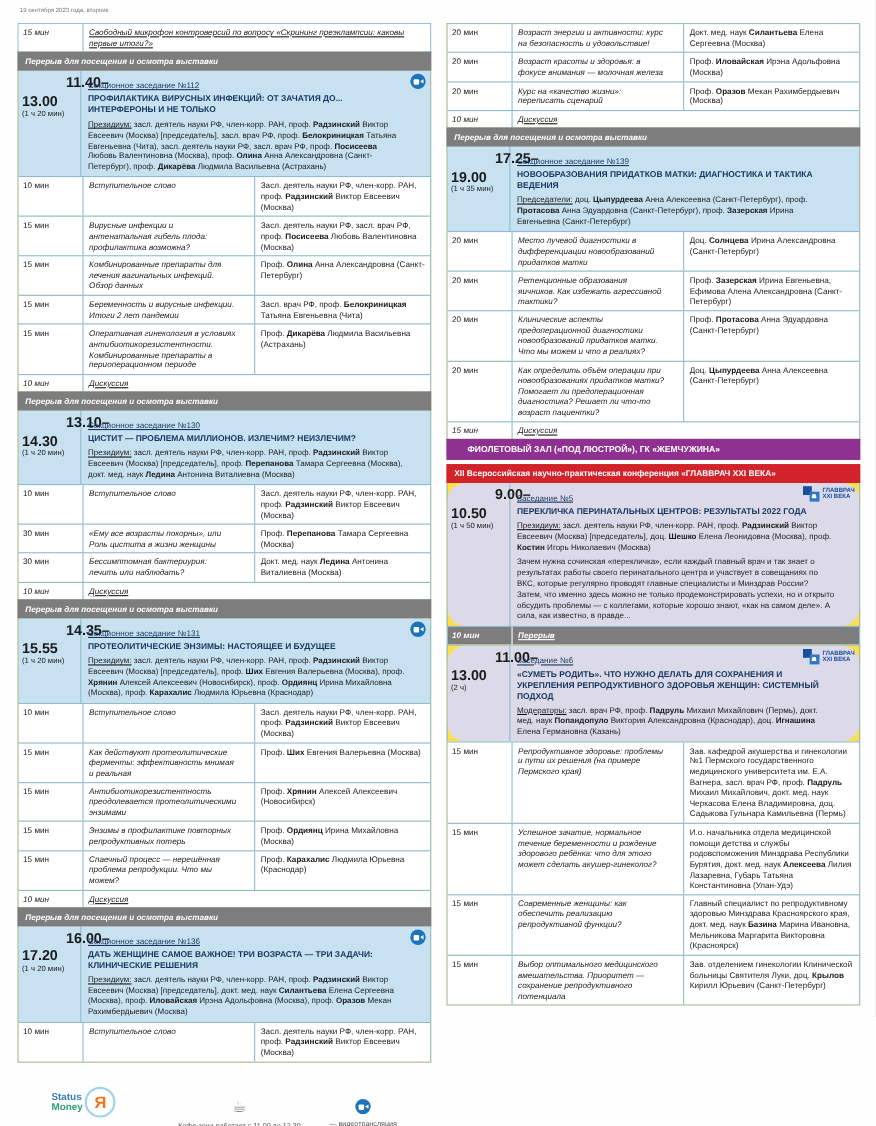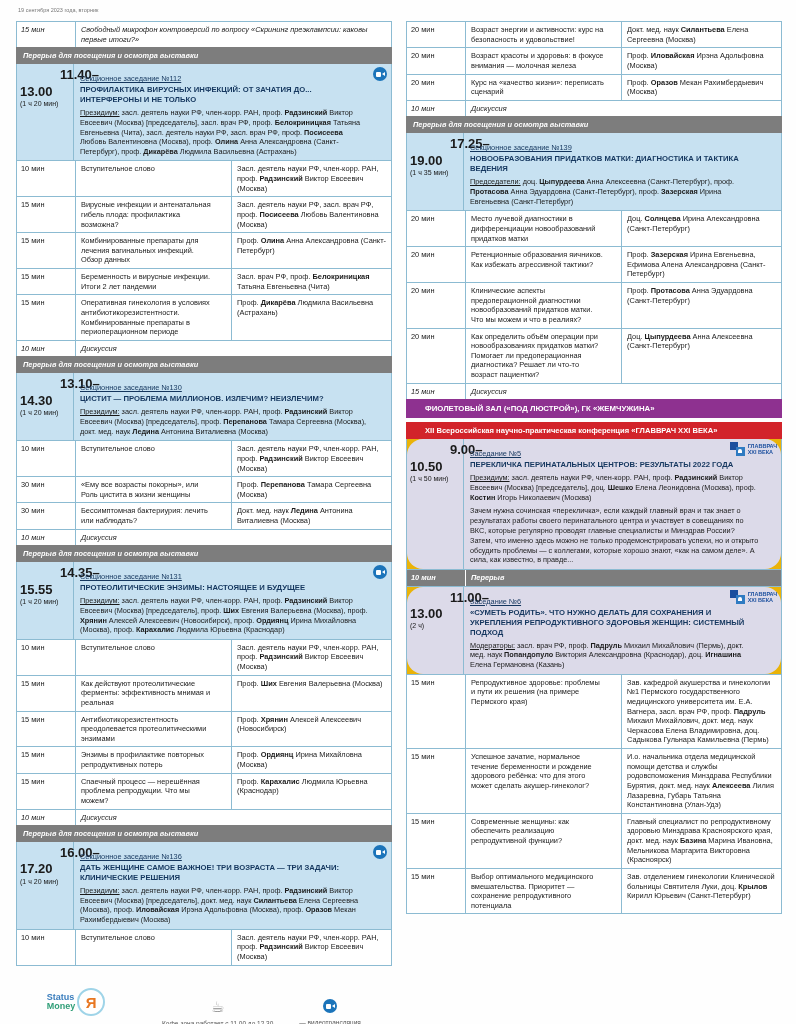--- a/index.html
+++ b/index.html
@@ -3,28 +3,28 @@
 <meta charset="utf-8">
 <style>
   html,body{margin:0;padding:0;background:#e9e9e9;}
   .page{position:relative;width:796px;height:1024px;background:#fefefe;margin:0 auto;overflow:hidden;
         font-family:"Liberation Sans","DejaVu Sans",sans-serif;color:#1a1a1a;}
   .date-header{position:absolute;top:7px;left:18px;font-size:5.5px;color:#777;}
   .cols{position:absolute;top:22px;left:16px;display:flex;gap:14px;}
   .col{width:376px;}
 
   
-  .sec{border:1px solid var(--bd);margin-top:-1px;background:#eab308;}
+  .sec{border:1px solid var(--bd);margin-top:-1px;background:#fde047;}
   .sec > :first-child{border-top:none;}
   .row{display:flex;border-top:1px solid var(--bd);background:#fff;}
   .cell{padding:3px 4px;font-size:7.4px;line-height:1.3;}
   .c-time{width:50px;flex-shrink:0;border-right:1px solid var(--bd);}
-  .c-topic{flex:1;border-right:1px solid var(--bd);padding-left:5px;padding-right:16px;}
+  .c-topic{flex:1;border-right:1px solid var(--bd);padding-left:5px;padding-right:16px;font-style:italic;}
   .c-speaker{width:150px;flex-shrink:0;padding-left:5px;padding-right:4px;}
-  .c-rest{flex:1;padding-left:5px;}
+  .c-rest{flex:1;padding-left:5px;text-decoration:underline;}
   .disc .cell{font-style:italic;}
   .simple .cell{font-style:italic;}
 
   
   .sess-head{display:flex;}
   .theme-blue .sess-head{background:var(--blue);}
   .theme-lavender .sess-head{background:var(--lav);border-radius:16px;}
   .sh-time{width:50px;flex-shrink:0;border-right:1px solid var(--bd);padding:3px 3px;font-size:7.4px;line-height:1.25;}
   .sh-time b{font-size:13px;margin-left:40px;}
   .sh-time .dur{font-size:7px;}
@@ -34,21 +34,21 @@
   .chairs{font-size:7.3px;line-height:1.32;}
   .chlabel{text-decoration:underline;}
   .desc{font-size:7.3px;line-height:1.35;margin-top:4px;color:#222;}
 
   
   .break{margin-top:-1px;background:var(--gray);border:1px solid var(--gray);color:#fff;
          font-size:7.4px;font-weight:bold;font-style:italic;padding:3px 6px;position:relative;z-index:1;}
   .hall-bar{margin-top:-1px;background:var(--purple);border:1px solid var(--purple);color:#fff;
          font-size:7.8px;font-weight:bold;padding:4px 18px;position:relative;z-index:1;margin-bottom:4px;}
   .conf-bar{background:var(--red);border:1px solid var(--red);color:#fff;
-         font-size:7.6px;font-weight:bold;padding:3px 18px;position:relative;z-index:1;}
+         font-size:7.6px;font-weight:bold;padding:3px 6px;position:relative;z-index:1;}
   .gray-row{background:var(--gray);}
   .gray-row .cell{color:#fff;font-weight:bold;font-style:italic;border-right-color:#fff;}
 
   
   .cam{position:absolute;width:14px;height:14px;border-radius:50%;background:#1b74ba;}
   .sh-body .cam{right:4px;top:3px;}
   .cam::before{content:"";position:absolute;left:3px;top:4.5px;width:5px;height:5px;background:#fff;border-radius:1px;}
   .cam::after{content:"";position:absolute;left:8.5px;top:4.5px;border-top:2.5px solid transparent;
               border-bottom:2.5px solid transparent;border-right:3.5px solid #fff;}
 

